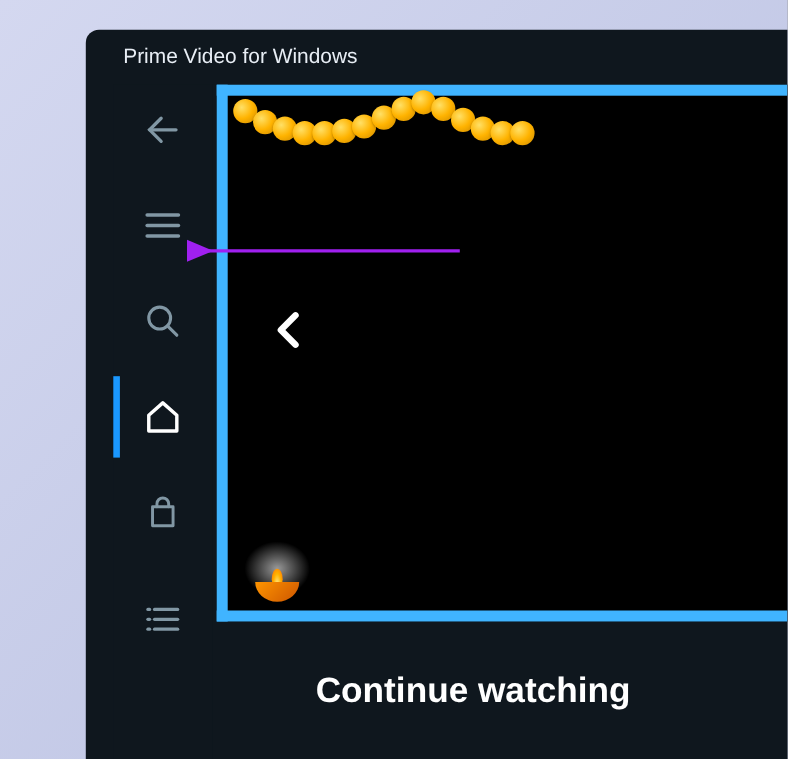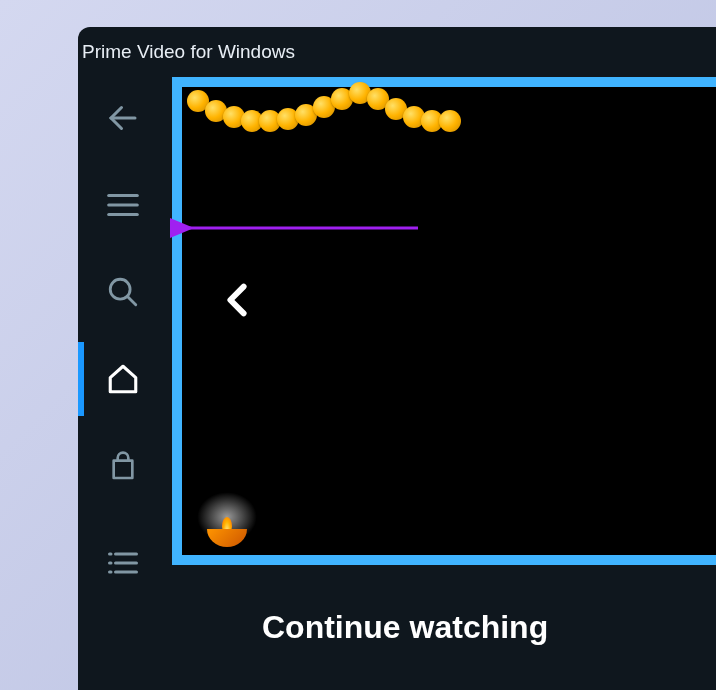--- a/index.html
+++ b/index.html
@@ -20,29 +20,30 @@
       background: #0f171e;
       border-radius: 12px 0 0 0;
       overflow: hidden;
       display: flex;
       flex-direction: column;
     }
     .title-bar {
       height: 50px;
       display: flex;
       align-items: center;
-      padding-left: 4px;
+      padding-left: 34px;
       color: #e8eef5;
       font-size: 19px;
       font-weight: 400;
     }
     .app-body {
       flex: 1;
       display: flex;
       position: relative;
+      margin-left: 25px;
     }
     .sidebar {
       width: 90px;
       background: #0f171e;
       display: flex;
       flex-direction: column;
       align-items: center;
       padding-top: 20px;
       gap: 45px;
       position: relative;

